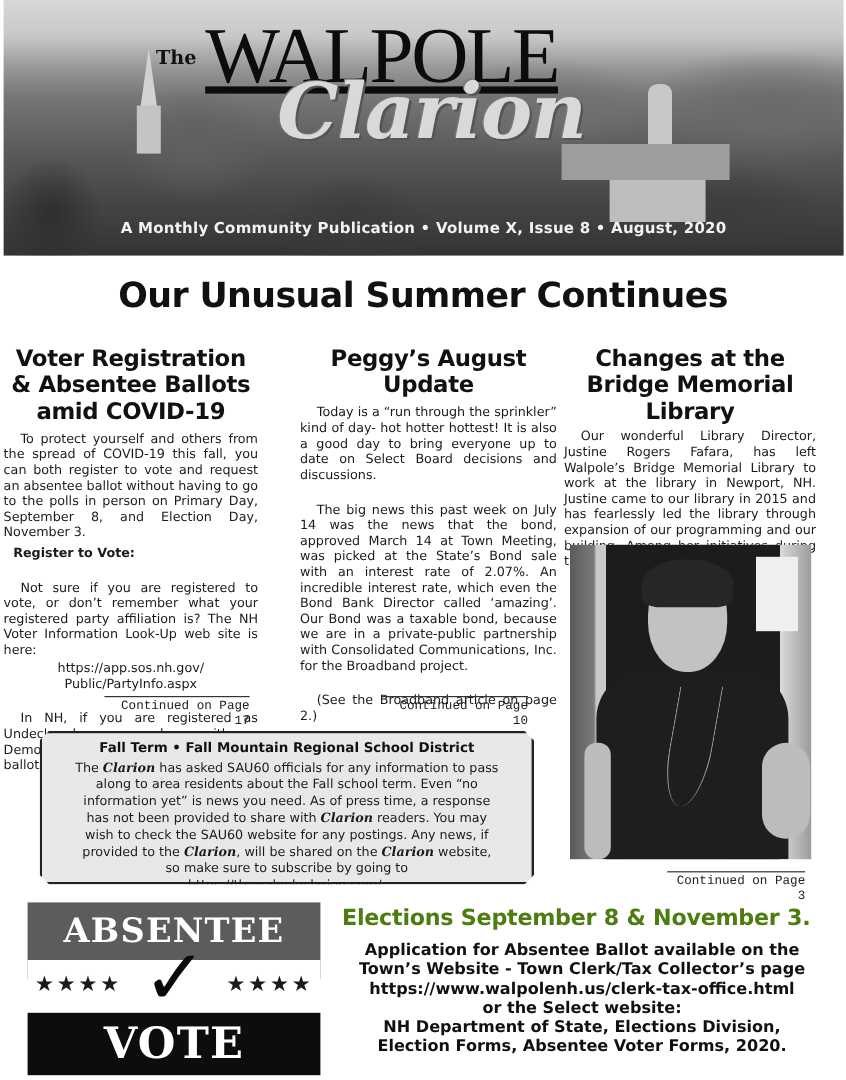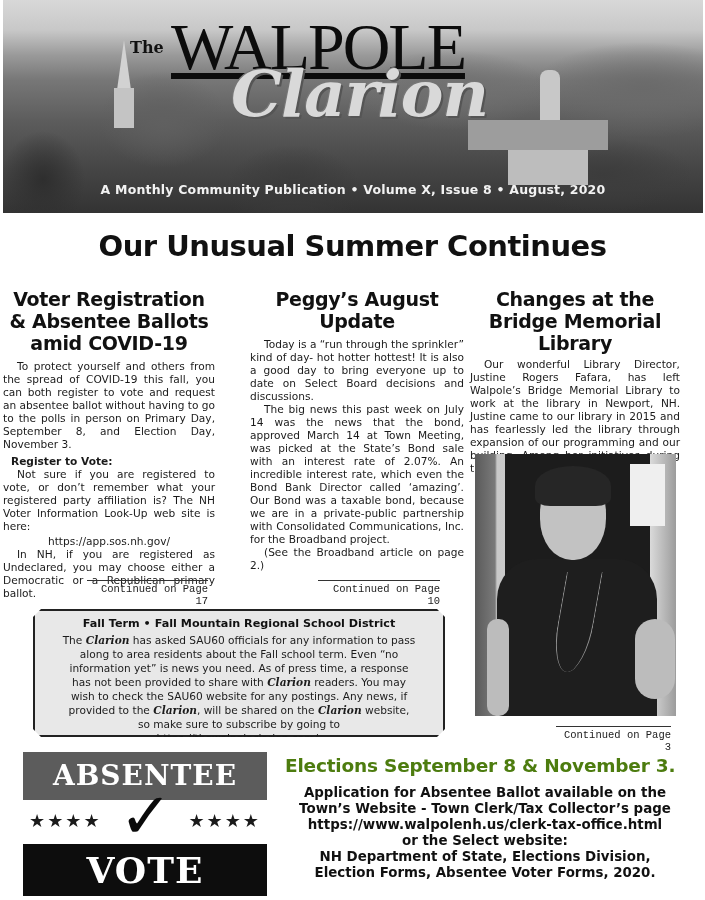--- a/index.html
+++ b/index.html
@@ -32,21 +32,21 @@
   .mast-walpole { position: absolute; left: 168px; top: 14px; font-family: "Liberation Serif", serif; font-size: 66px; letter-spacing: -2px; color: #0c0c0c; line-height: 1; text-decoration: underline; }
   .mast-clarion { position: absolute; left: 228px; top: 62px; font-family: "DejaVu Serif", serif; font-weight: bold; font-style: italic; font-size: 64px; color: #d9d9d9; line-height: 1;
     text-shadow: 2px 2px 0 #555, -1px -1px 0 #777; letter-spacing: -1px; }
   .mast-tagline { position: absolute; left: 0; width: 100%; top: 182px; text-align: center; font-family: "DejaVu Sans", sans-serif; font-weight: bold; font-size: 12.5px; color: #f2f2f2; letter-spacing: 0.2px; }
 
   .headline { position: absolute; left: 0; top: 229px; width: 705px; text-align: center; font-family: "DejaVu Sans", sans-serif; font-weight: bold; font-size: 29px; color: #111; letter-spacing: -0.5px; }
 
   .col { position: absolute; top: 288px; }
   .col h2 { font-family: "DejaVu Sans", sans-serif; font-weight: bold; font-size: 19px; line-height: 22px; text-align: center; color: #111; letter-spacing: -0.3px; }
   .col p { font-family: "DejaVu Sans", sans-serif; font-size: 10.6px; line-height: 13px; text-align: justify; text-indent: 14px; color: #1a1a1a; }
-  .col p + p { margin-top: 0; }
+  .col p + p { margin-top: 16px; }
   .col .sub { font-weight: bold; text-indent: 8px; margin-top: 4px; }
   .col .center { text-align: center; text-indent: 0; }
 
   .col1 { left: 3px; width: 212px; }
   .col2 { left: 250px; width: 214px; }
   .col3 { left: 470px; width: 210px; }
 
   .continued { position: absolute; font-family: "Liberation Mono", monospace; font-size: 10.5px; color: #222; border-top: 1px solid #333; padding-top: 2px; text-align: right; }
 
   .photo { position: absolute; left: 475px; top: 454px; width: 201px; height: 262px;
@@ -105,20 +105,21 @@
 </div>
 
 <h1 class="headline">Our Unusual Summer Continues</h1>
 
 <div class="col col1">
   <h2>Voter Registration &amp; Absentee Ballots amid COVID-19</h2>
   <p style="margin-top:6px">To protect yourself and others from the spread of COVID-19 this fall, you can both register to vote and request an absentee ballot without having to go to the polls in person on Primary Day, September 8, and Election Day, November 3.</p>
   <p class="sub">Register to Vote:</p>
   <p>Not sure if you are registered to vote, or don’t remember what your registered party affiliation is? The NH Voter Information Look-Up web site is here:</p>
   <p class="center" style="margin-top:2px">https://app.sos.nh.gov/</p>
+  <p class="center" style="margin-top:0">Public/PartyInfo.aspx</p>
   <p>In NH, if you are registered as Undeclared, you may choose either a Democratic or a Republican primary ballot.</p>
 </div>
 <div class="continued" style="left:87px; top:580px; width:121px;">Continued on Page 17</div>
 
 <div class="col col2">
   <h2>Peggy’s August Update</h2>
   <p style="margin-top:6px">Today is a “run through the sprinkler” kind of day- hot hotter hottest!  It is also a good day to bring everyone up to date on Select Board decisions and discussions.</p>
   <p>The big news this past week on July 14 was the news that the bond, approved March 14 at Town Meeting, was picked at the State’s Bond sale with an interest rate of 2.07%. An incredible interest rate, which even the Bond Bank Director called ‘amazing’. Our Bond was a taxable bond, because we are in a private-public partnership with Consolidated Communications, Inc. for the Broadband project.</p>
   <p>(See the Broadband article on page 2.)</p>
 </div>

